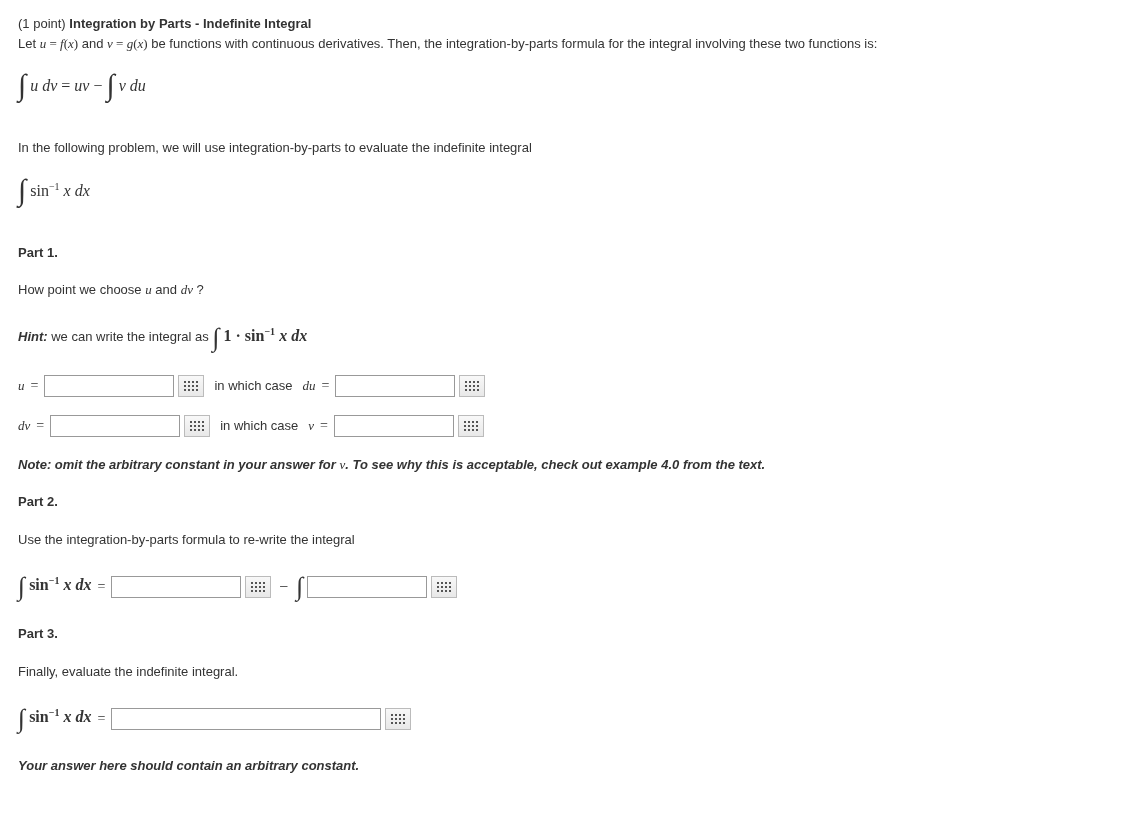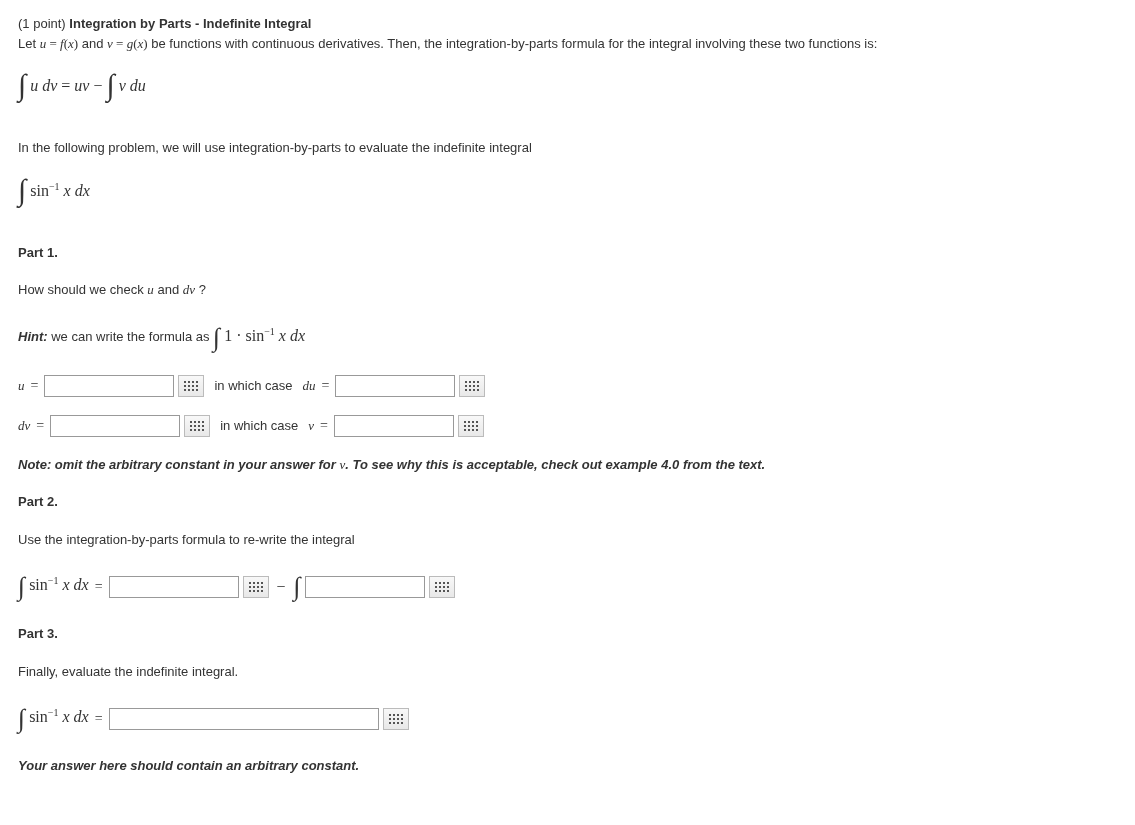--- a/index.html
+++ b/index.html
@@ -26,20 +26,21 @@
     font-size: 16px;
     text-align: left;
     padding-right: 60px;
     margin: 12px 0 28px 0;
   }
   .formula-inline {
     font-family: 'Times New Roman', Georgia, serif;
     font-size: 16px;
     display: inline-block;
     vertical-align: middle;
+    font-weight: bold;
   }
   .integral {
     font-size: 30px;
     font-style: normal;
     vertical-align: middle;
     position: relative;
     top: -3px;
     display: inline-block;
     font-family: 'Times New Roman', Georgia, serif;
   }
@@ -117,30 +118,30 @@
 <div class="formula-block" style="padding-right:120px">
   <span class="integral">∫</span>
   <span class="math-rm">sin</span><span class="math-rm sup">−1</span>
   <span class="math"> x</span>
   <span class="math"> dx</span>
 </div>
 
 <div class="bold section-gap">Part 1.</div>
 
 <div class="para-gap">
-  <span>How should we check </span>
+  <span>How point we choose </span>
   <span class="math">u</span>
   <span> and </span>
   <span class="math">dv</span>
   <span>?</span>
 </div>
 
 <div class="para-gap">
   <span class="bold italic">Hint:</span>
-  <span> we can write the formula as </span>
+  <span> we can write the integral as </span>
   <span class="formula-inline">
     <span class="integral-sm">∫</span>
     <span class="math-rm">1 · </span><span class="math-rm">sin</span><span class="math-rm sup">−1</span><span class="math"> x</span><span class="math"> dx</span>
   </span>
 </div>
 
 <div class="row">
   <span class="math">u</span>
   <span class="eq">=</span>
   <input class="ans w130" type="text" style="">

